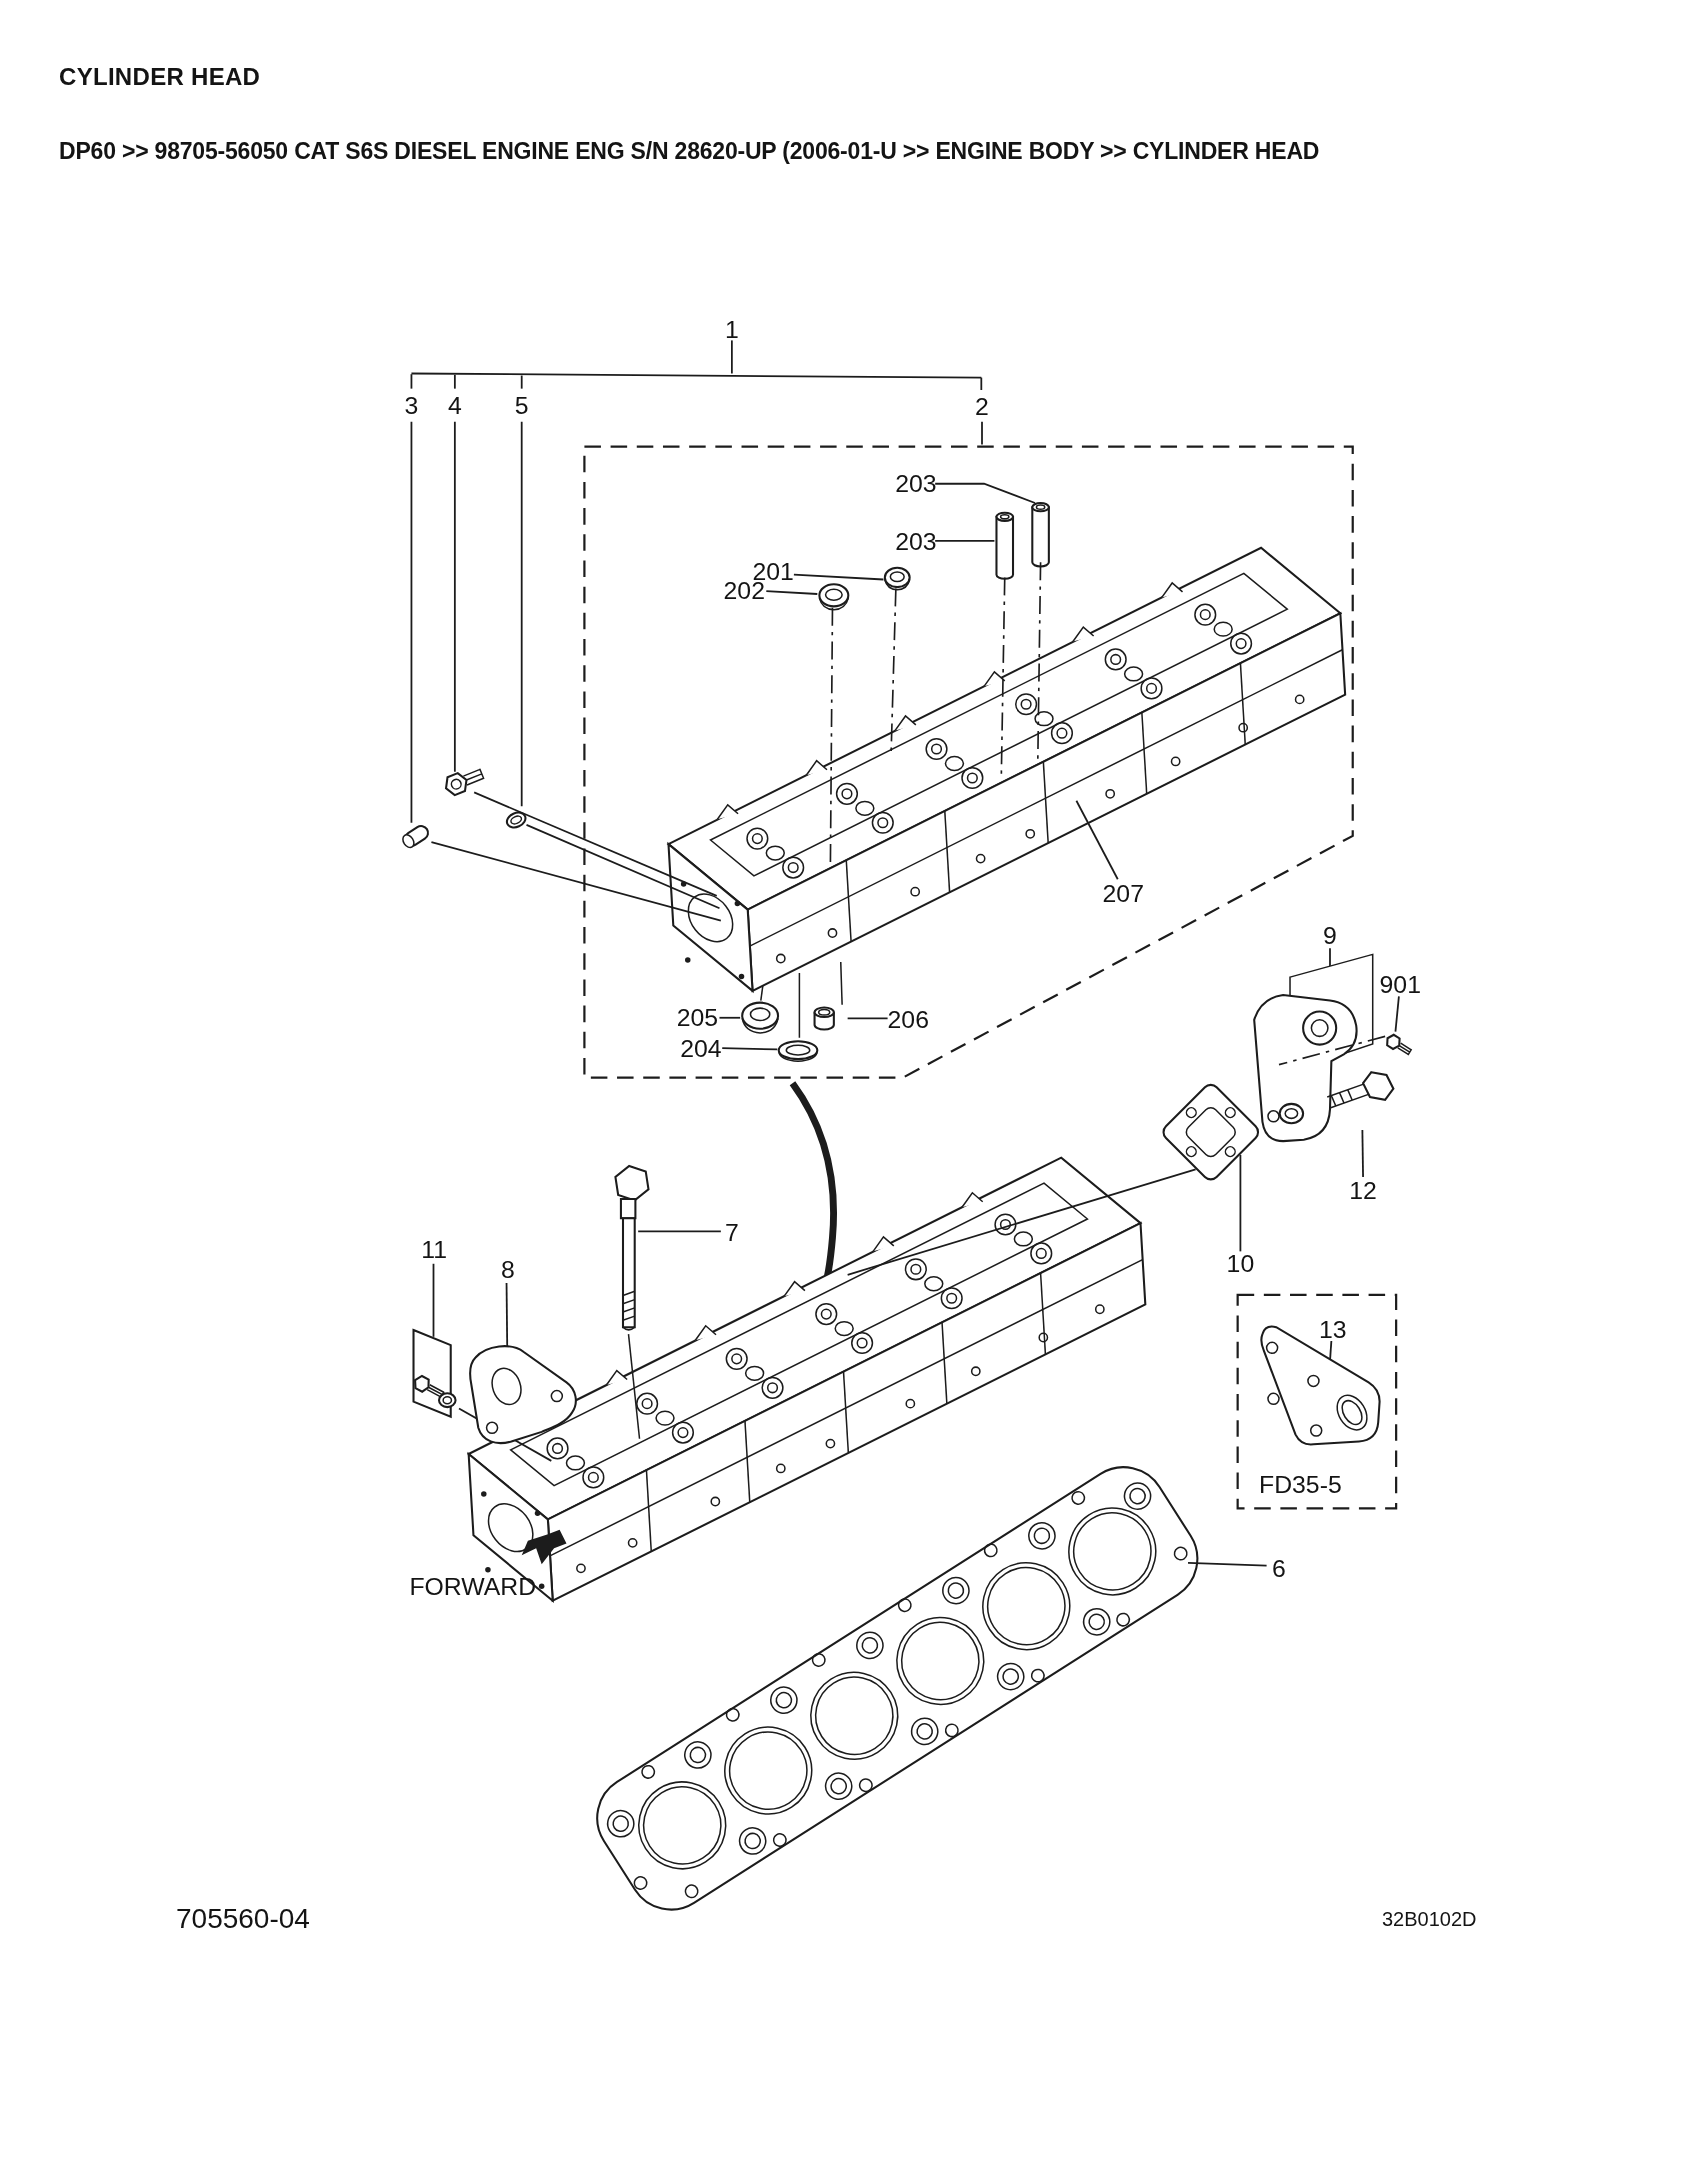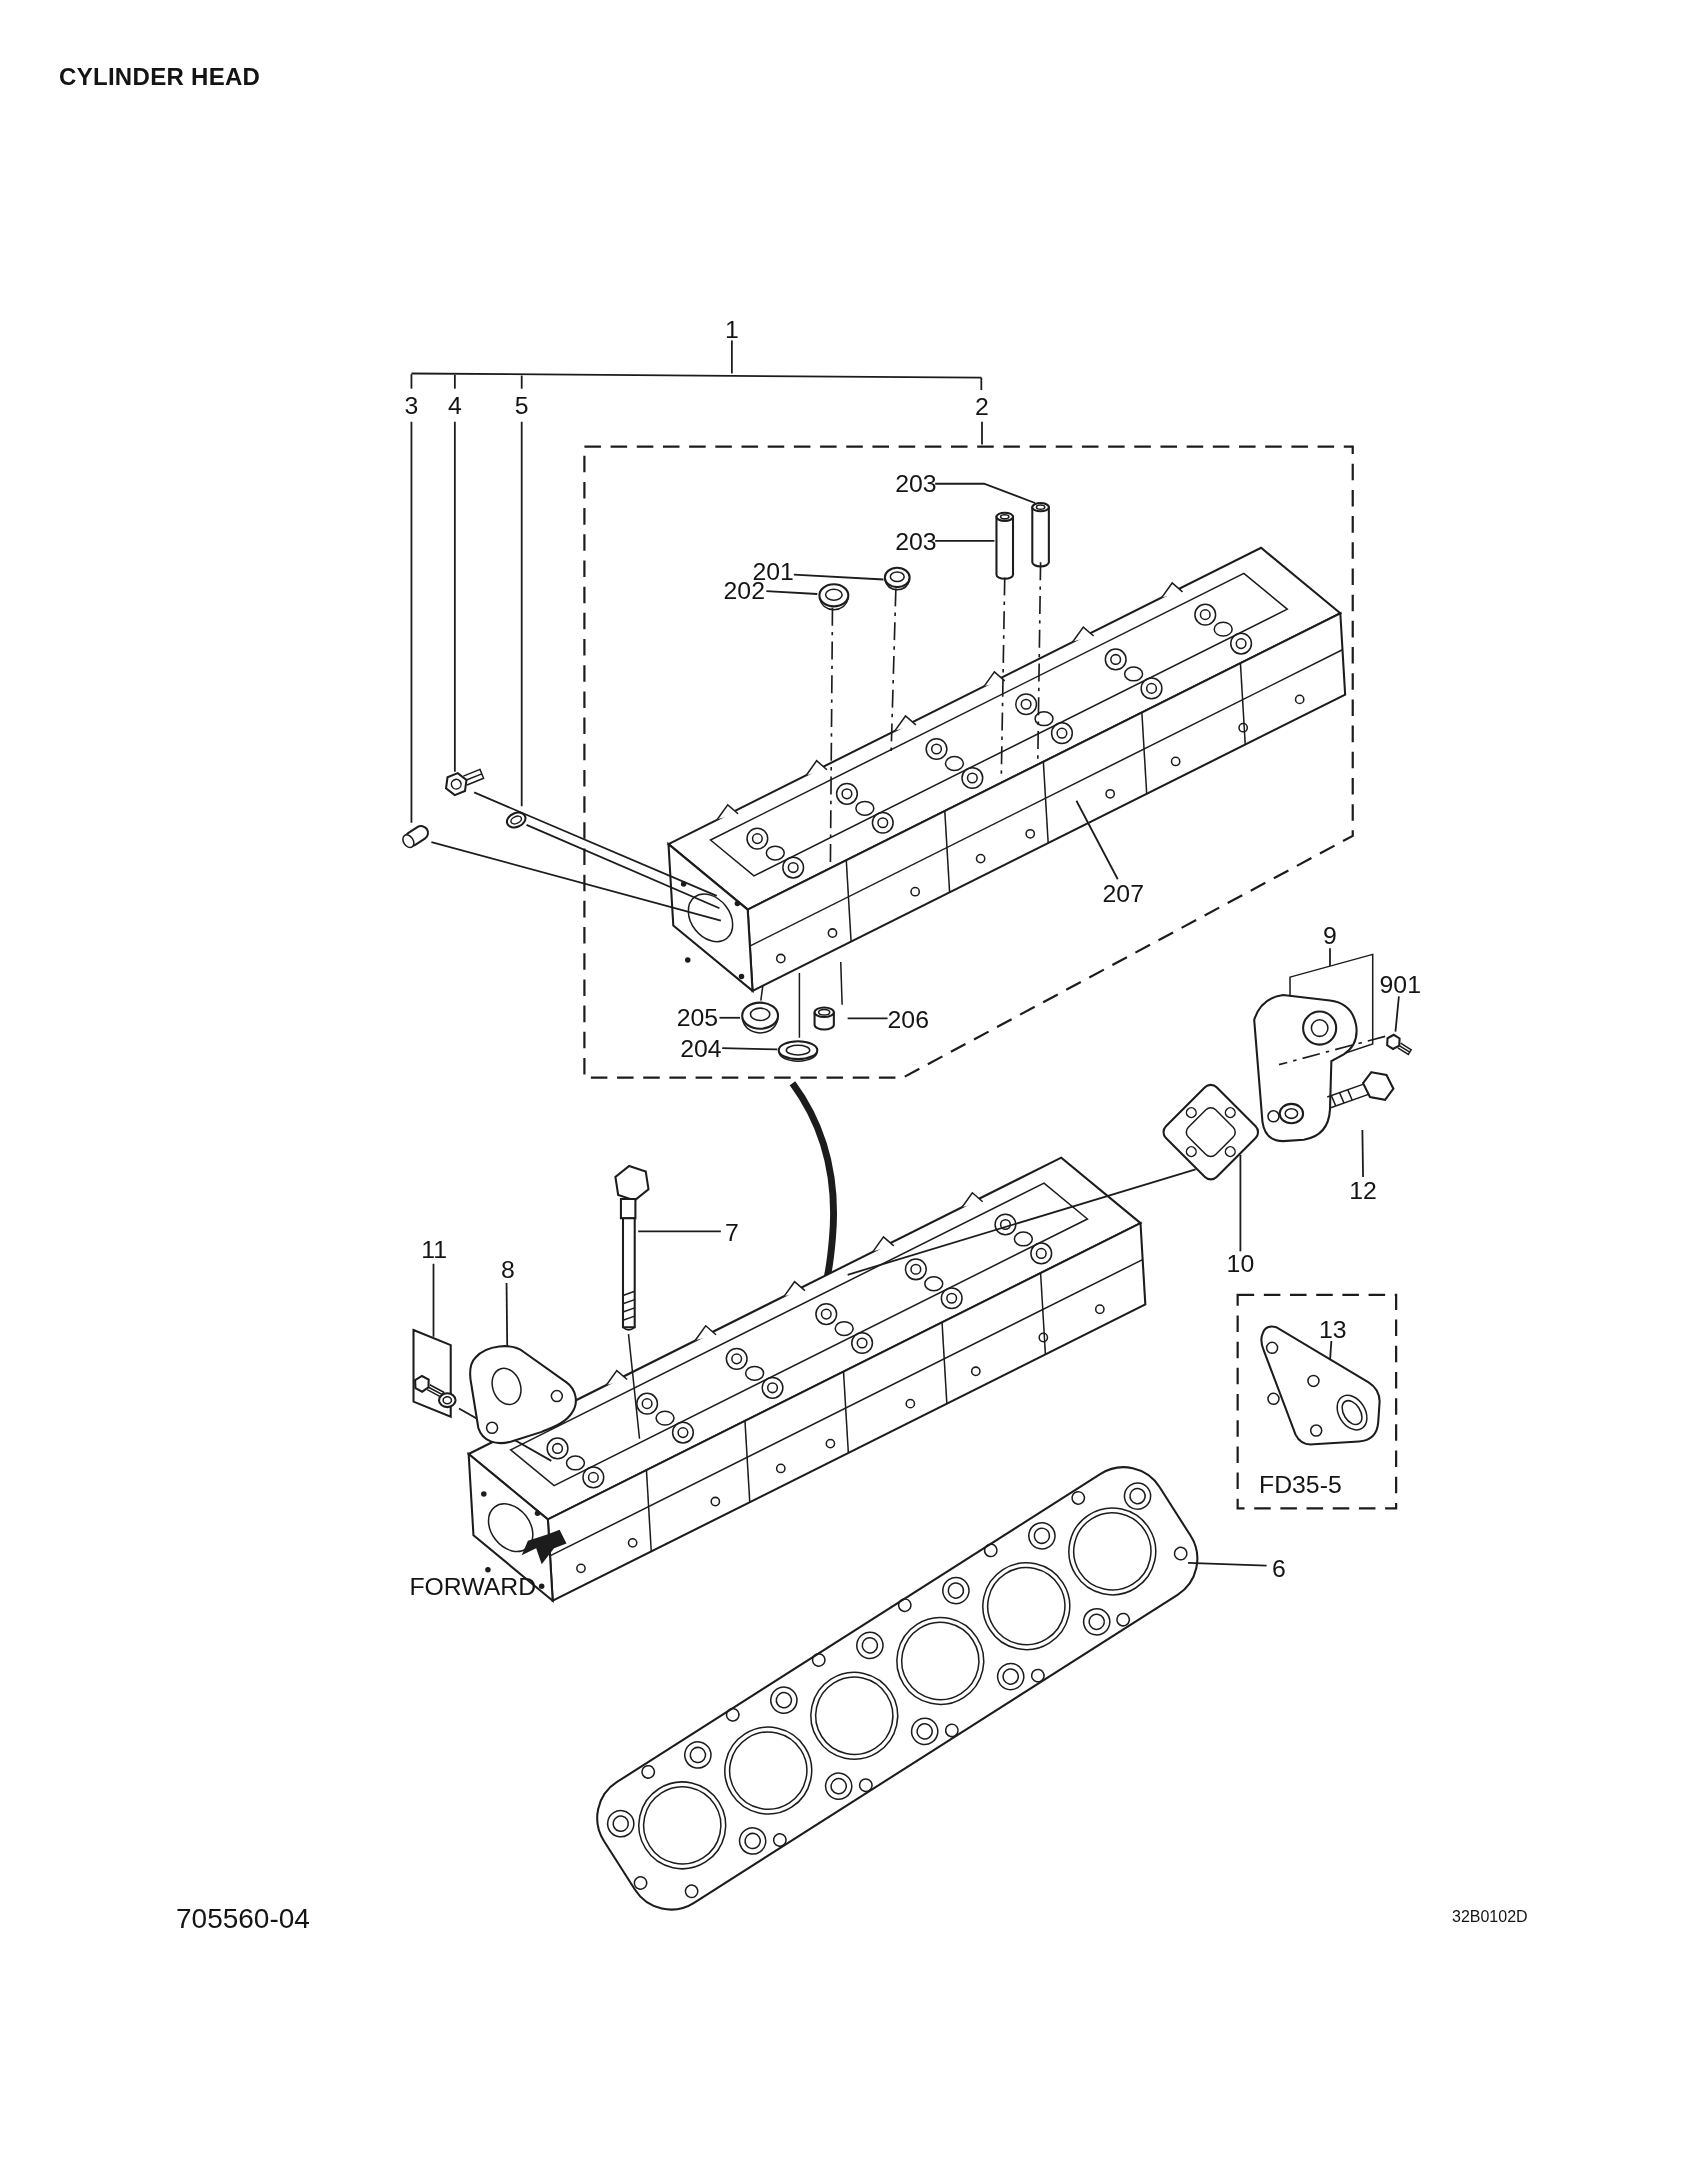--- a/index.html
+++ b/index.html
@@ -1,38 +1,39 @@
 <!DOCTYPE html>
 <html style="font-size:11px"><head>
 <meta charset="utf-8">
 <style>
   html,body{margin:0;padding:0;background:#e8e8e8;}
   .page{position:relative;width:1687px;height:2183px;background:#ffffff;
         font-family:"Liberation Sans",sans-serif;color:#141414;overflow:hidden;}
   .title{position:absolute;left:59px;top:63px;font-size:24px;font-weight:bold;letter-spacing:0.3px;}
   .breadcrumb{position:absolute;left:59px;top:138px;font-size:23px;font-weight:bold;letter-spacing:-0.2px;white-space:nowrap;}
   .footer-left{position:absolute;left:176px;top:1903px;font-size:28px;}
-  .footer-right{position:absolute;left:1452px;top:1908px;font-size:16px;}
+  .footer-right{position:absolute;left:1382px;top:1908px;font-size:20px;}
   svg.diagram{position:absolute;left:0;top:0;width:1687px;height:2183px;}
   svg text{font-family:"Liberation Sans",sans-serif;font-size:36px;fill:#141414;}
   .ln{stroke:#1c1c1c;stroke-width:2.6;fill:none;}
   .thin{stroke:#1c1c1c;stroke-width:2.2;fill:none;}
   .dashbox{stroke:#1c1c1c;stroke-width:3.2;fill:none;stroke-dasharray:24 14;}
   .dashdot{stroke:#1c1c1c;stroke-width:2.4;fill:none;stroke-dasharray:26 9 5 9;}
   .part{stroke:#1c1c1c;stroke-width:3;fill:#ffffff;}
   .partthin{stroke:#1c1c1c;stroke-width:2.2;fill:#ffffff;}
   .nofill{fill:none;}
   .blk{fill:#1c1c1c;stroke:none;}
 </style>
 </head>
 <body>
 
 <div class="page">
 
   <div class="title">CYLINDER HEAD</div>
+  <div class="breadcrumb">DP60 &gt;&gt; 98705-56050 CAT S6S DIESEL ENGINE ENG S/N 28620-UP (2006-01-U &gt;&gt; ENGINE BODY &gt;&gt; CYLINDER HEAD</div>
 
   <svg class="diagram" viewBox="0 0 2448 3168">
     <defs>
 
       <g id="headblock">
         <path class="part" d="M0,0 L860,-430 L975,-335 L115,95 Z"></path>
         <path class="part" d="M115,95 L975,-335 L982,-217 L122,213 Z"></path>
         <path class="part" d="M0,0 L115,95 L122,213 L7,118 Z"></path>
         <path class="thin" d="M61,-6 L835,-393 L898,-341 L124,46 Z"></path>
 

